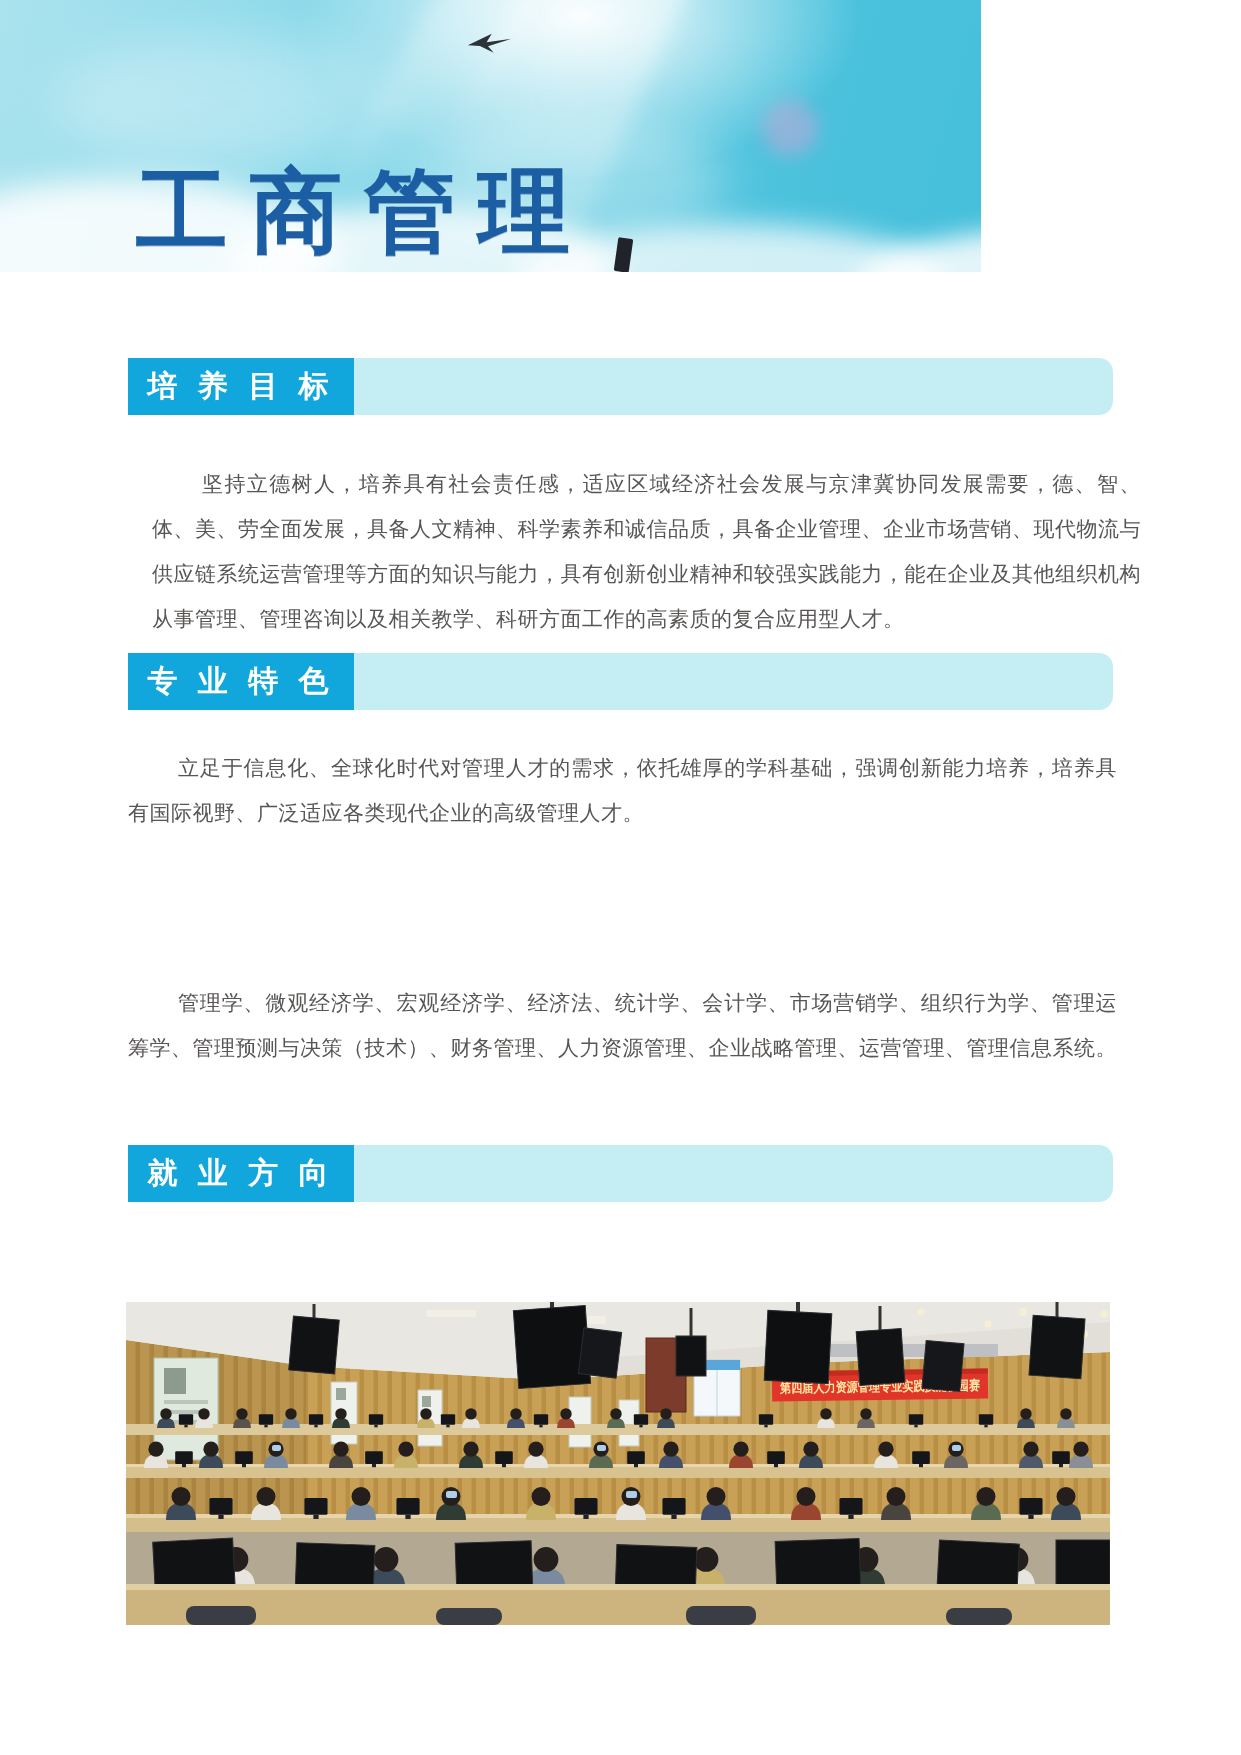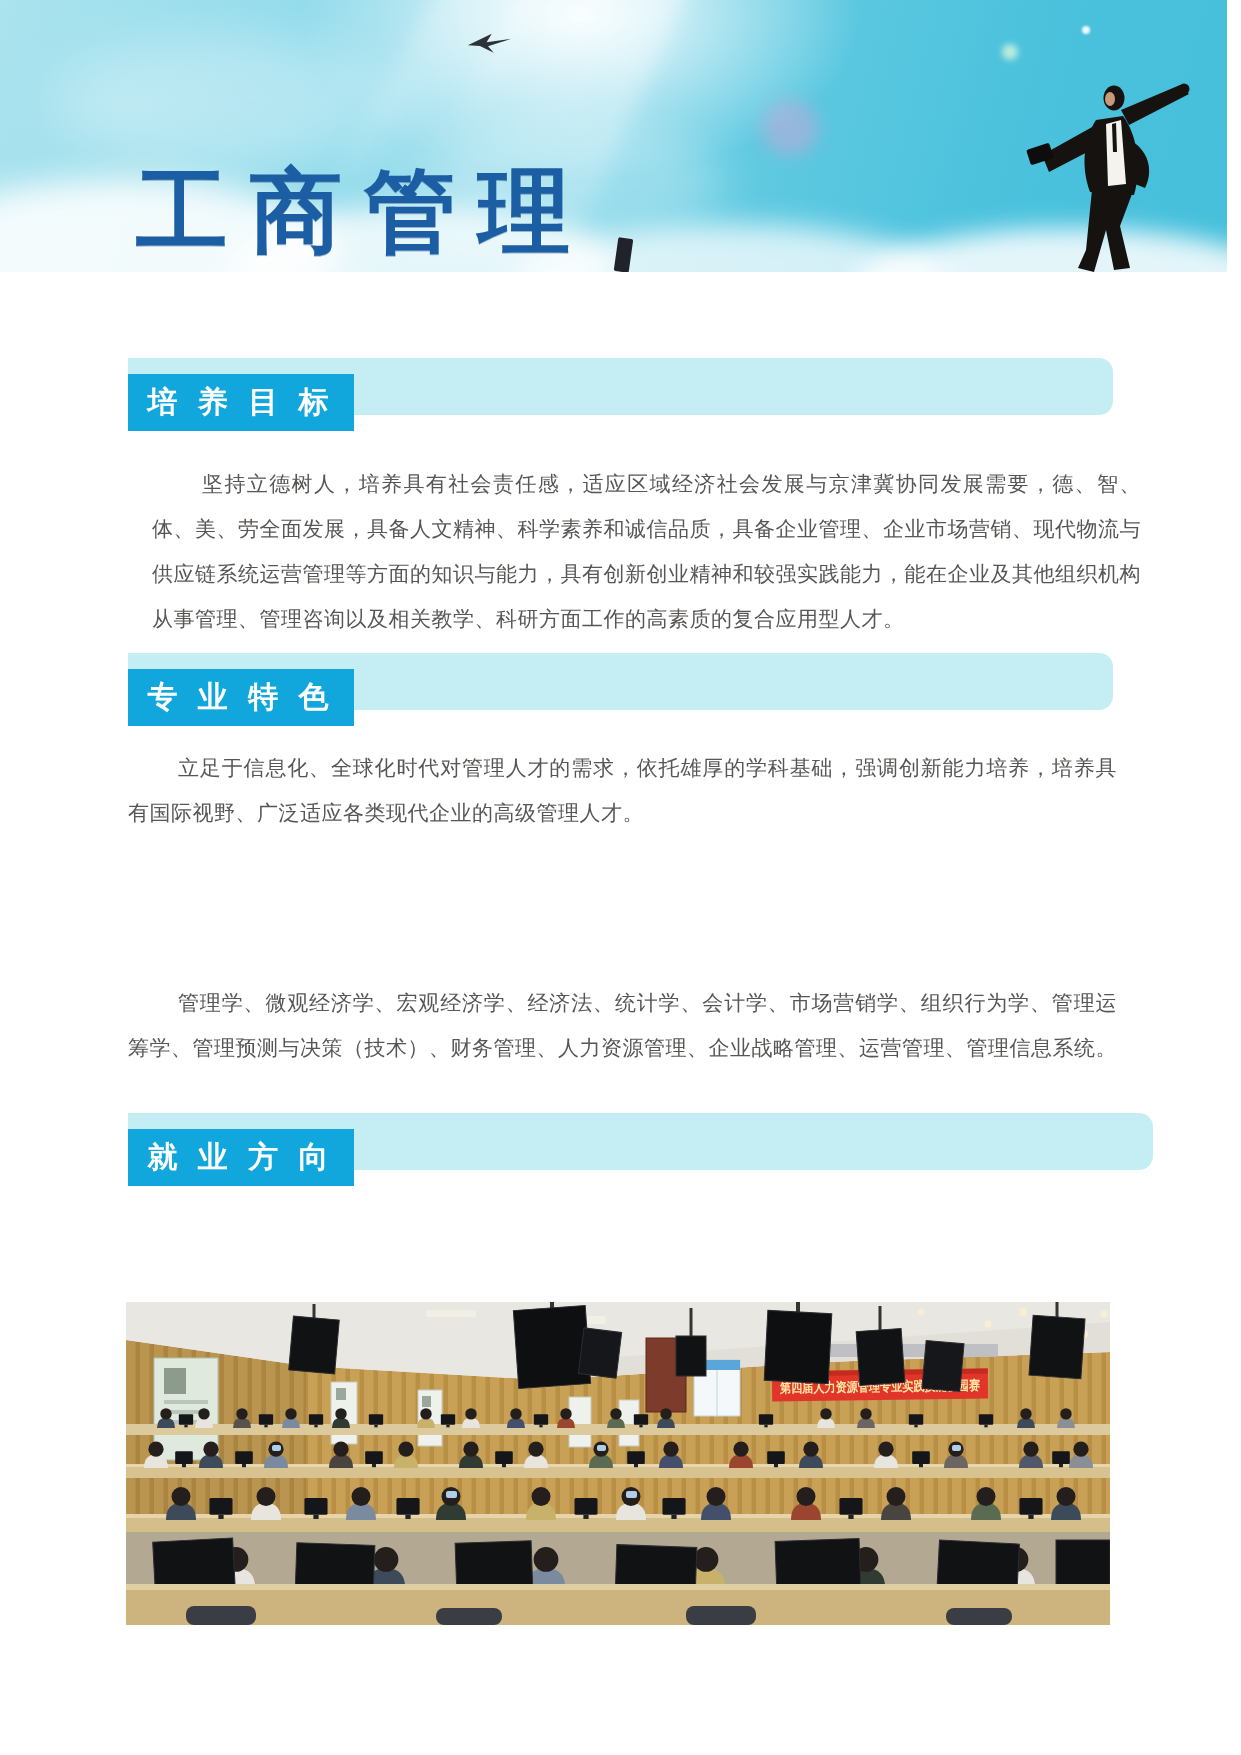--- a/index.html
+++ b/index.html
@@ -1,20 +1,20 @@
 <!DOCTYPE html>
 <html><head>
 <meta charset="utf-8">
 <style>
   html,body{margin:0;padding:0;background:#ffffff;}
   .page{position:relative;width:1241px;height:1755px;background:#ffffff;overflow:hidden;
         font-family:"Liberation Sans",sans-serif;}
 
   
-  .banner{position:absolute;left:0;top:0;width:1227px;height:272px;overflow:hidden;
+  .banner{position:absolute;left:0;top:0;width:981px;height:272px;overflow:hidden;
           background:linear-gradient(105deg,#ABE3EE 0%,#8CD9EA 28%,#66CCE2 55%,#4CC2DD 80%,#45BFDB 100%);}
   .cloud{position:absolute;border-radius:50%;background:#ffffff;}
   .c1{left:-90px;top:178px;width:430px;height:150px;opacity:.88;filter:blur(16px);}
   .c2{left:225px;top:205px;width:390px;height:130px;opacity:.8;filter:blur(14px);}
   .c3{left:515px;top:224px;width:430px;height:115px;opacity:.75;filter:blur(14px);}
   .c4{left:855px;top:228px;width:430px;height:115px;opacity:.85;filter:blur(12px);}
   .c5{left:55px;top:35px;width:350px;height:135px;opacity:.32;filter:blur(26px);}
   .c6{left:415px;top:118px;width:310px;height:125px;opacity:.33;filter:blur(24px);}
   .glow{position:absolute;left:300px;top:-150px;width:560px;height:330px;
         background:radial-gradient(closest-side,rgba(255,255,255,.95),rgba(255,255,255,0));}
@@ -35,22 +35,22 @@
   .plane{position:absolute;left:466px;top:32px;transform:rotate(-6deg);}
   .mini-object{position:absolute;left:616px;top:238px;width:15px;height:34px;background:#20242a;
          border-radius:2px;transform:rotate(8deg);}
   .man{position:absolute;left:1026px;top:82px;}
 
   
   .section-bar{position:absolute;left:128px;width:985px;height:57px;background:#C4EEF4;
          border-radius:0 14px 14px 0;}
   .section-label{position:absolute;left:0;top:0;width:226px;height:57px;background:#12A7DC;
          color:#ffffff;display:flex;align-items:center;justify-content:center;
-         font-size:30px;font-weight:bold;letter-spacing:6px;white-space:nowrap;margin-top:16px;}
-  .bar1{top:358px;} .bar2{top:653px;text-align:center;} .bar3{top:880px;} .bar4{top:1113px;padding-left:40px;}
+         font-size:30px;font-weight:bold;letter-spacing:6px;white-space:nowrap;}
+  .bar1{top:358px;} .bar2{top:653px;text-align:center;} .bar3{top:880px;} .bar4{top:1145px;}
 
   
   .para{position:absolute;left:128px;width:989px;font-size:21px;line-height:45px;
         color:#585655;text-align:justify;text-indent:50px;letter-spacing:.5px;}
   .p1{top:440px;margin-left:24px;} .p2{top:724px;} .p3{top:959px;} .p4{top:1190px;}
 
   
   .photo{position:absolute;left:126px;top:1302px;width:984px;height:323px;overflow:hidden;
          background:#E9E7E2;}
 </style>

